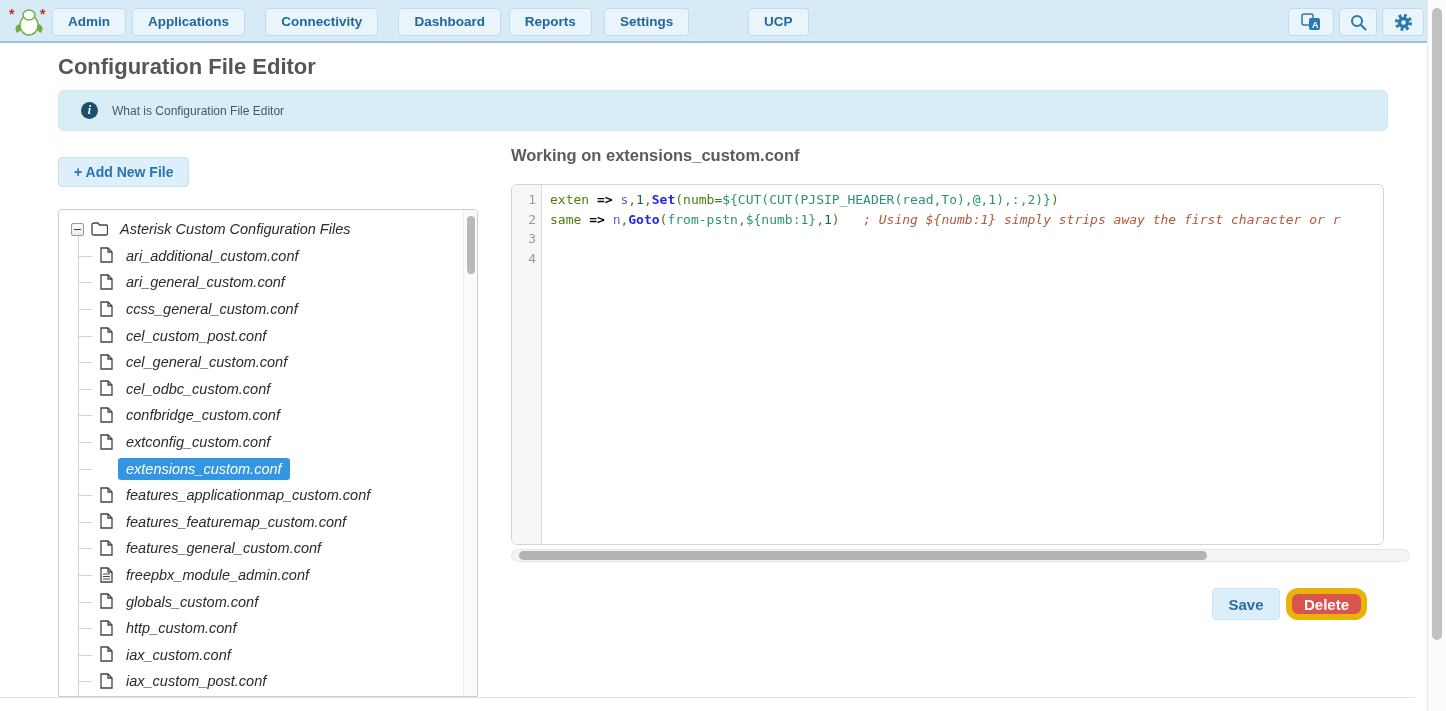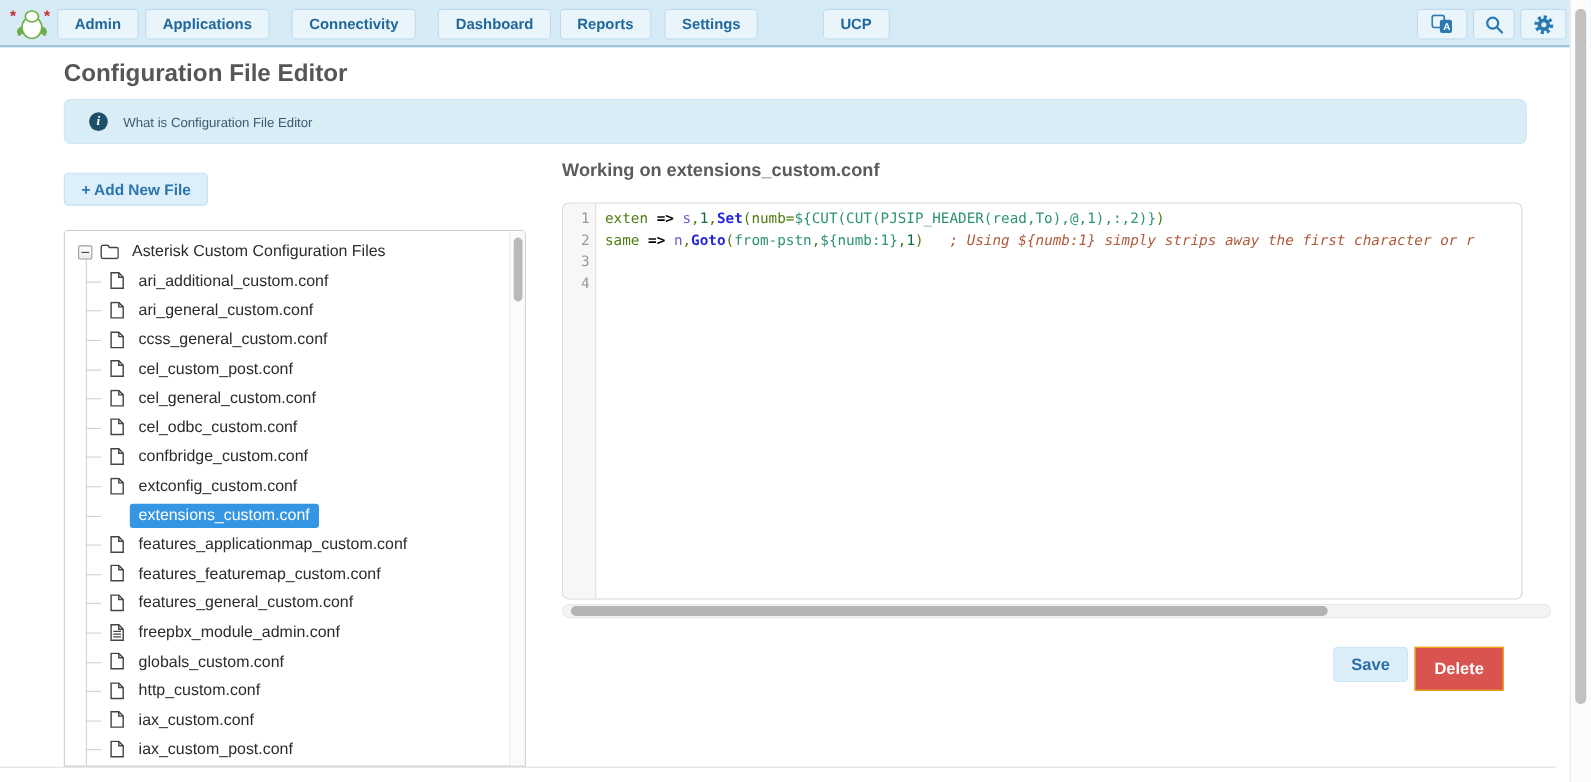--- a/index.html
+++ b/index.html
@@ -30,21 +30,21 @@
 
   
   .add-btn { position:absolute; left:58px; top:157px; height:30px;
     background:#dcEFfa; background:#dceffa; border:1px solid #c2e1f2;
     border-radius:4px; color:#2a74ad; font-weight:bold; font-size:14px;
     padding:0 15px; line-height:28px; cursor:pointer; }
 
   
   .tree-panel { position:absolute; left:58px; top:209px; width:420px; height:488px;
     background:#fff; border:1px solid #cccccc; border-radius:4px 4px 0 0;
-    overflow:hidden; }
+    overflow:hidden;font-style:italic; }
   .tree-inner { position:absolute; left:0; top:6px; right:14px; }
   .tree-vline { position:absolute; left:19px; top:22px; bottom:-20px;
     width:0; border-left:1px solid #d2d2d2; }
   .tree-row { position:relative; height:26.6px; display:flex; align-items:center;
     font-size:14.5px; color:#2b2b2b; cursor:pointer; white-space:nowrap; }
   .tree-row.child { padding-left:40px; }
   .tree-row.child::before { content:""; position:absolute; left:19px; top:50%;
     width:14px; border-top:1px solid #d2d2d2; }
   .tree-row.root { padding-left:12px; font-size:14.5px; }
   .expand-box { width:13px; height:13px; border:1px solid #9a9a9a; border-radius:2px;
@@ -87,22 +87,22 @@
 
   .h-scroll { position:absolute; left:511px; top:549px; width:899px; height:13px;
     background:#f4f4f4; border:1px solid #e7e7e7; border-radius:7px; }
   .h-thumb { position:absolute; left:7px; top:1px; height:9px; width:688px;
     background:#b3b3b3; border-radius:5px; cursor:pointer; }
 
   
   .save-btn { position:absolute; left:1212px; top:588px; width:68px; height:32px;
     background:#dbeefa; border:1px solid #cbe6f5; border-radius:4px;
     color:#2a6da9; font-weight:bold; font-size:15px; cursor:pointer; }
-  .delete-btn { position:absolute; left:1286px; top:588px; width:81px; height:40px;
-    background:#d9534f; border:1px solid #eab308; border-radius:0;
+  .delete-btn { position:absolute; left:1286px; top:588px; width:81px; height:32px;
+    background:#d9534f; border:6px solid #eab308; border-radius:12px;
     color:#fff; font-weight:bold; font-size:15px; cursor:pointer; }
 
   
   .bottom-line { position:absolute; left:0; top:697px; width:1415px; height:0;
     border-top:1px solid #e2e2e2; }
   .page-scrollbar { position:absolute; right:0; top:0; width:19px; height:711px;
     background:#fcfcfc; border-left:1px solid #e8e8e8; }
   .page-thumb { position:absolute; left:4px; top:8px; width:10px; height:632px;
     background:#c1c1c1; border-radius:5px; cursor:pointer; }
 </style>

